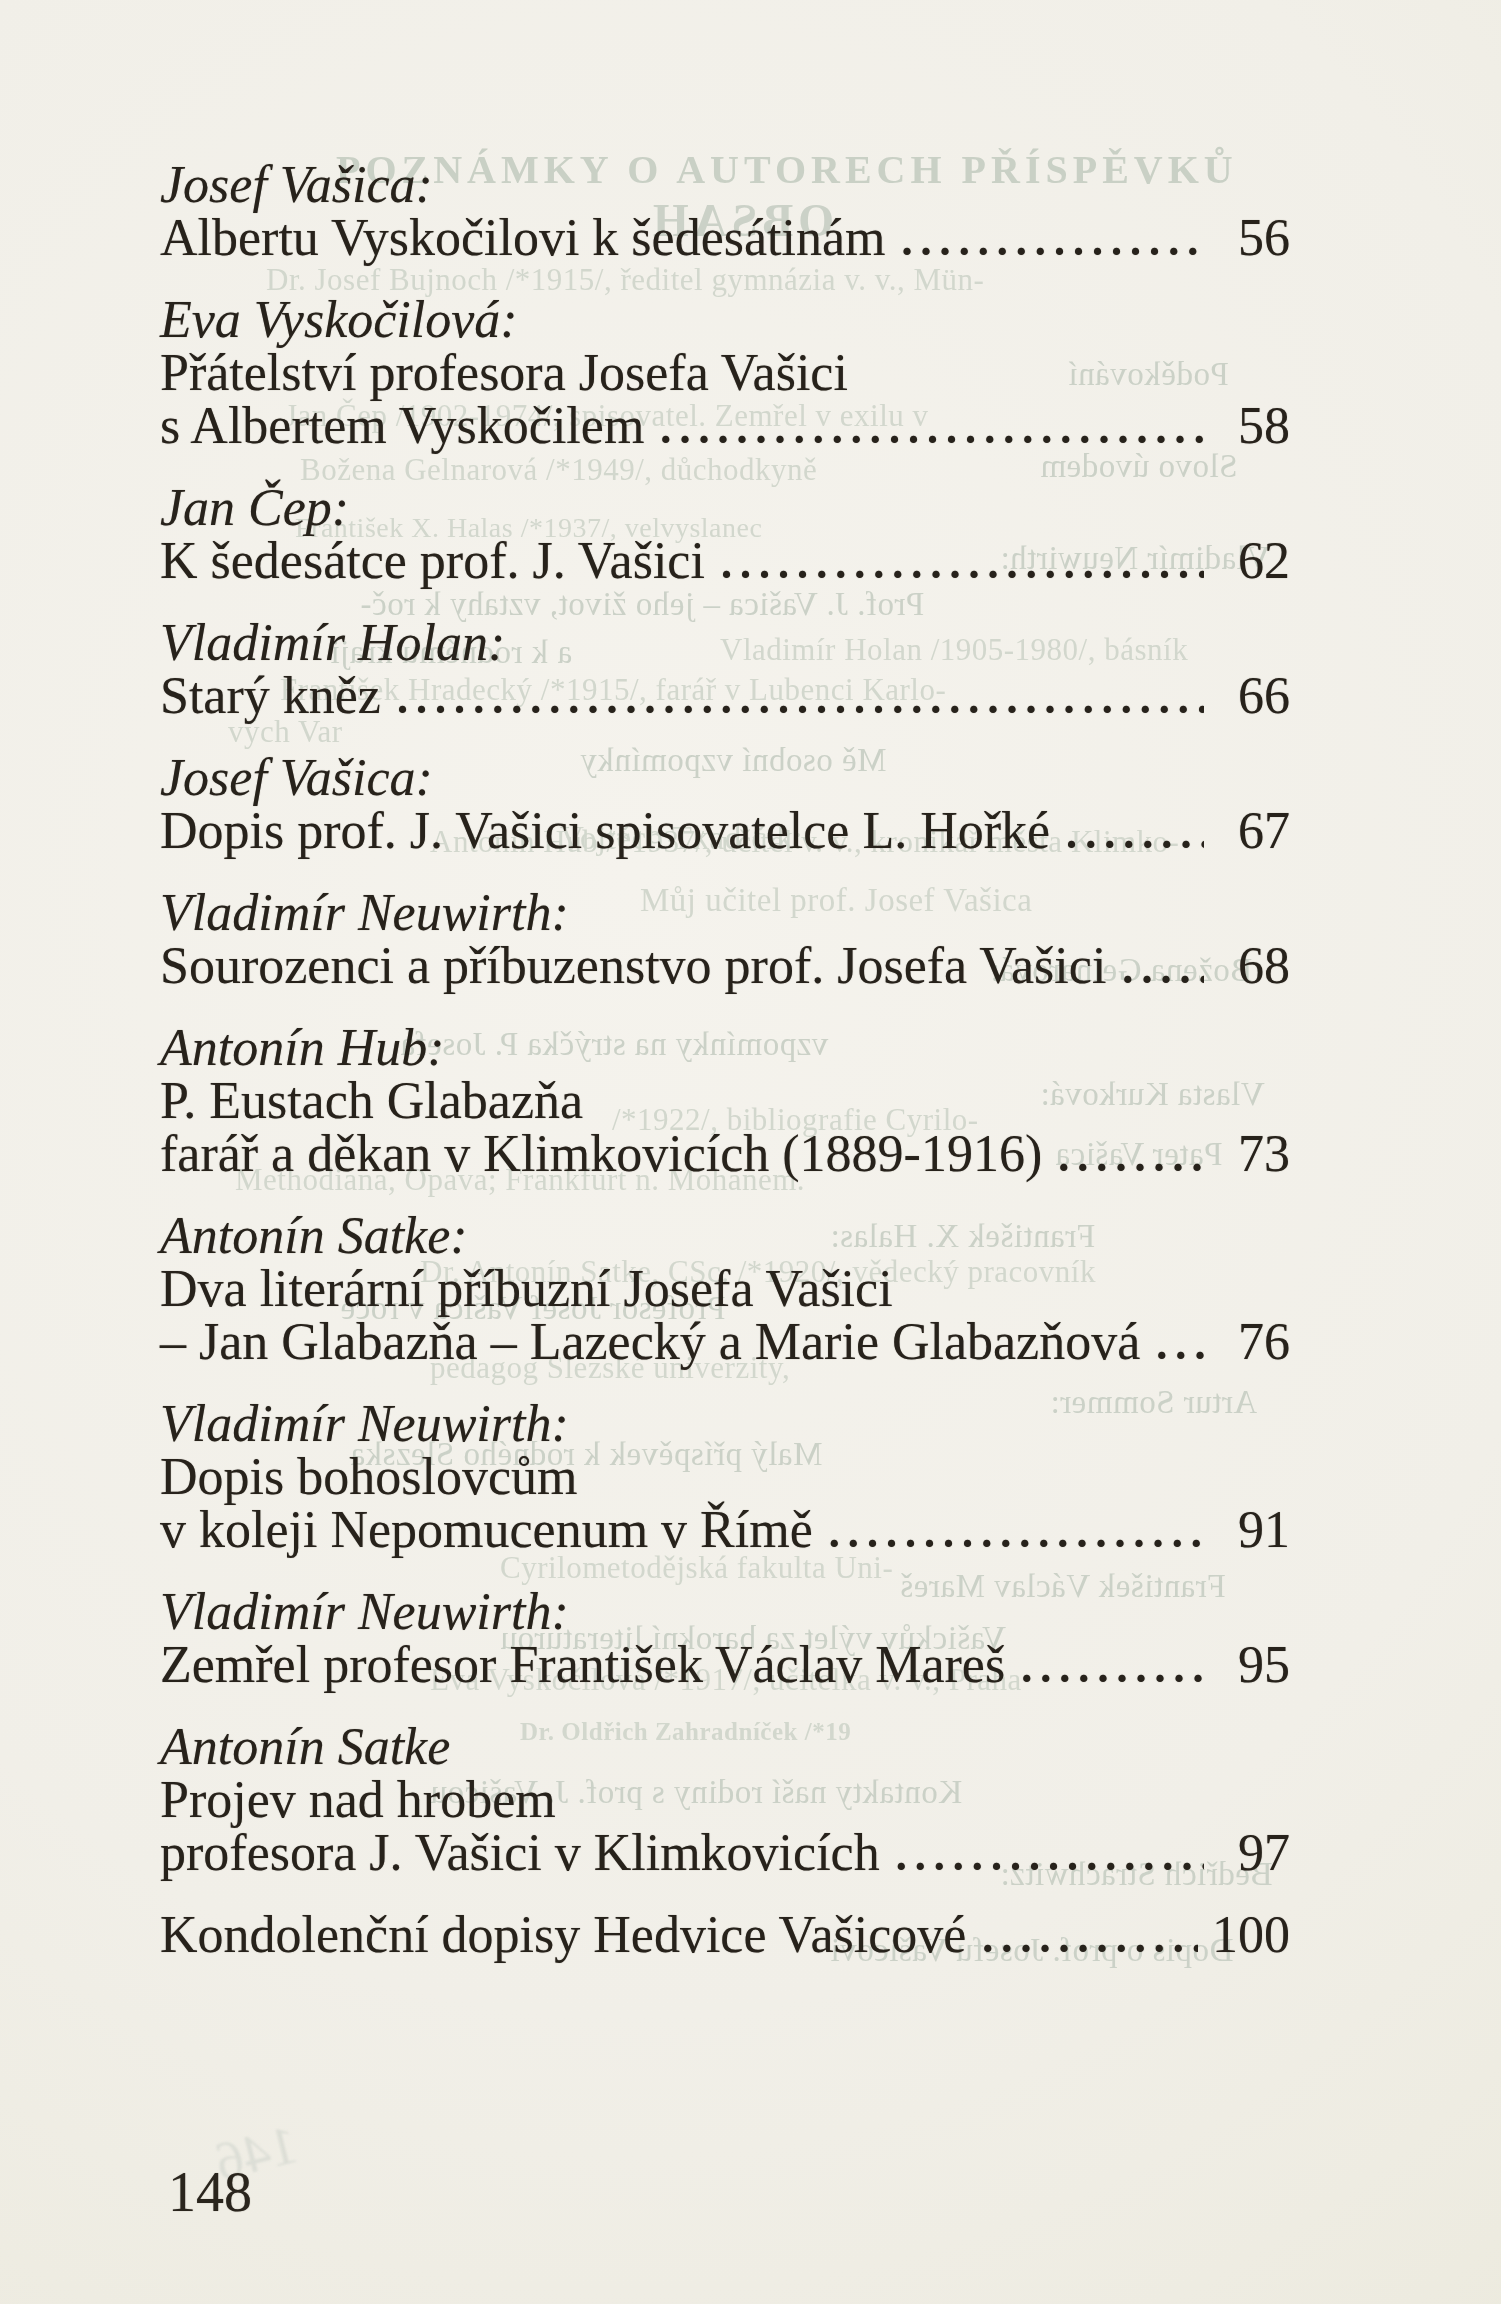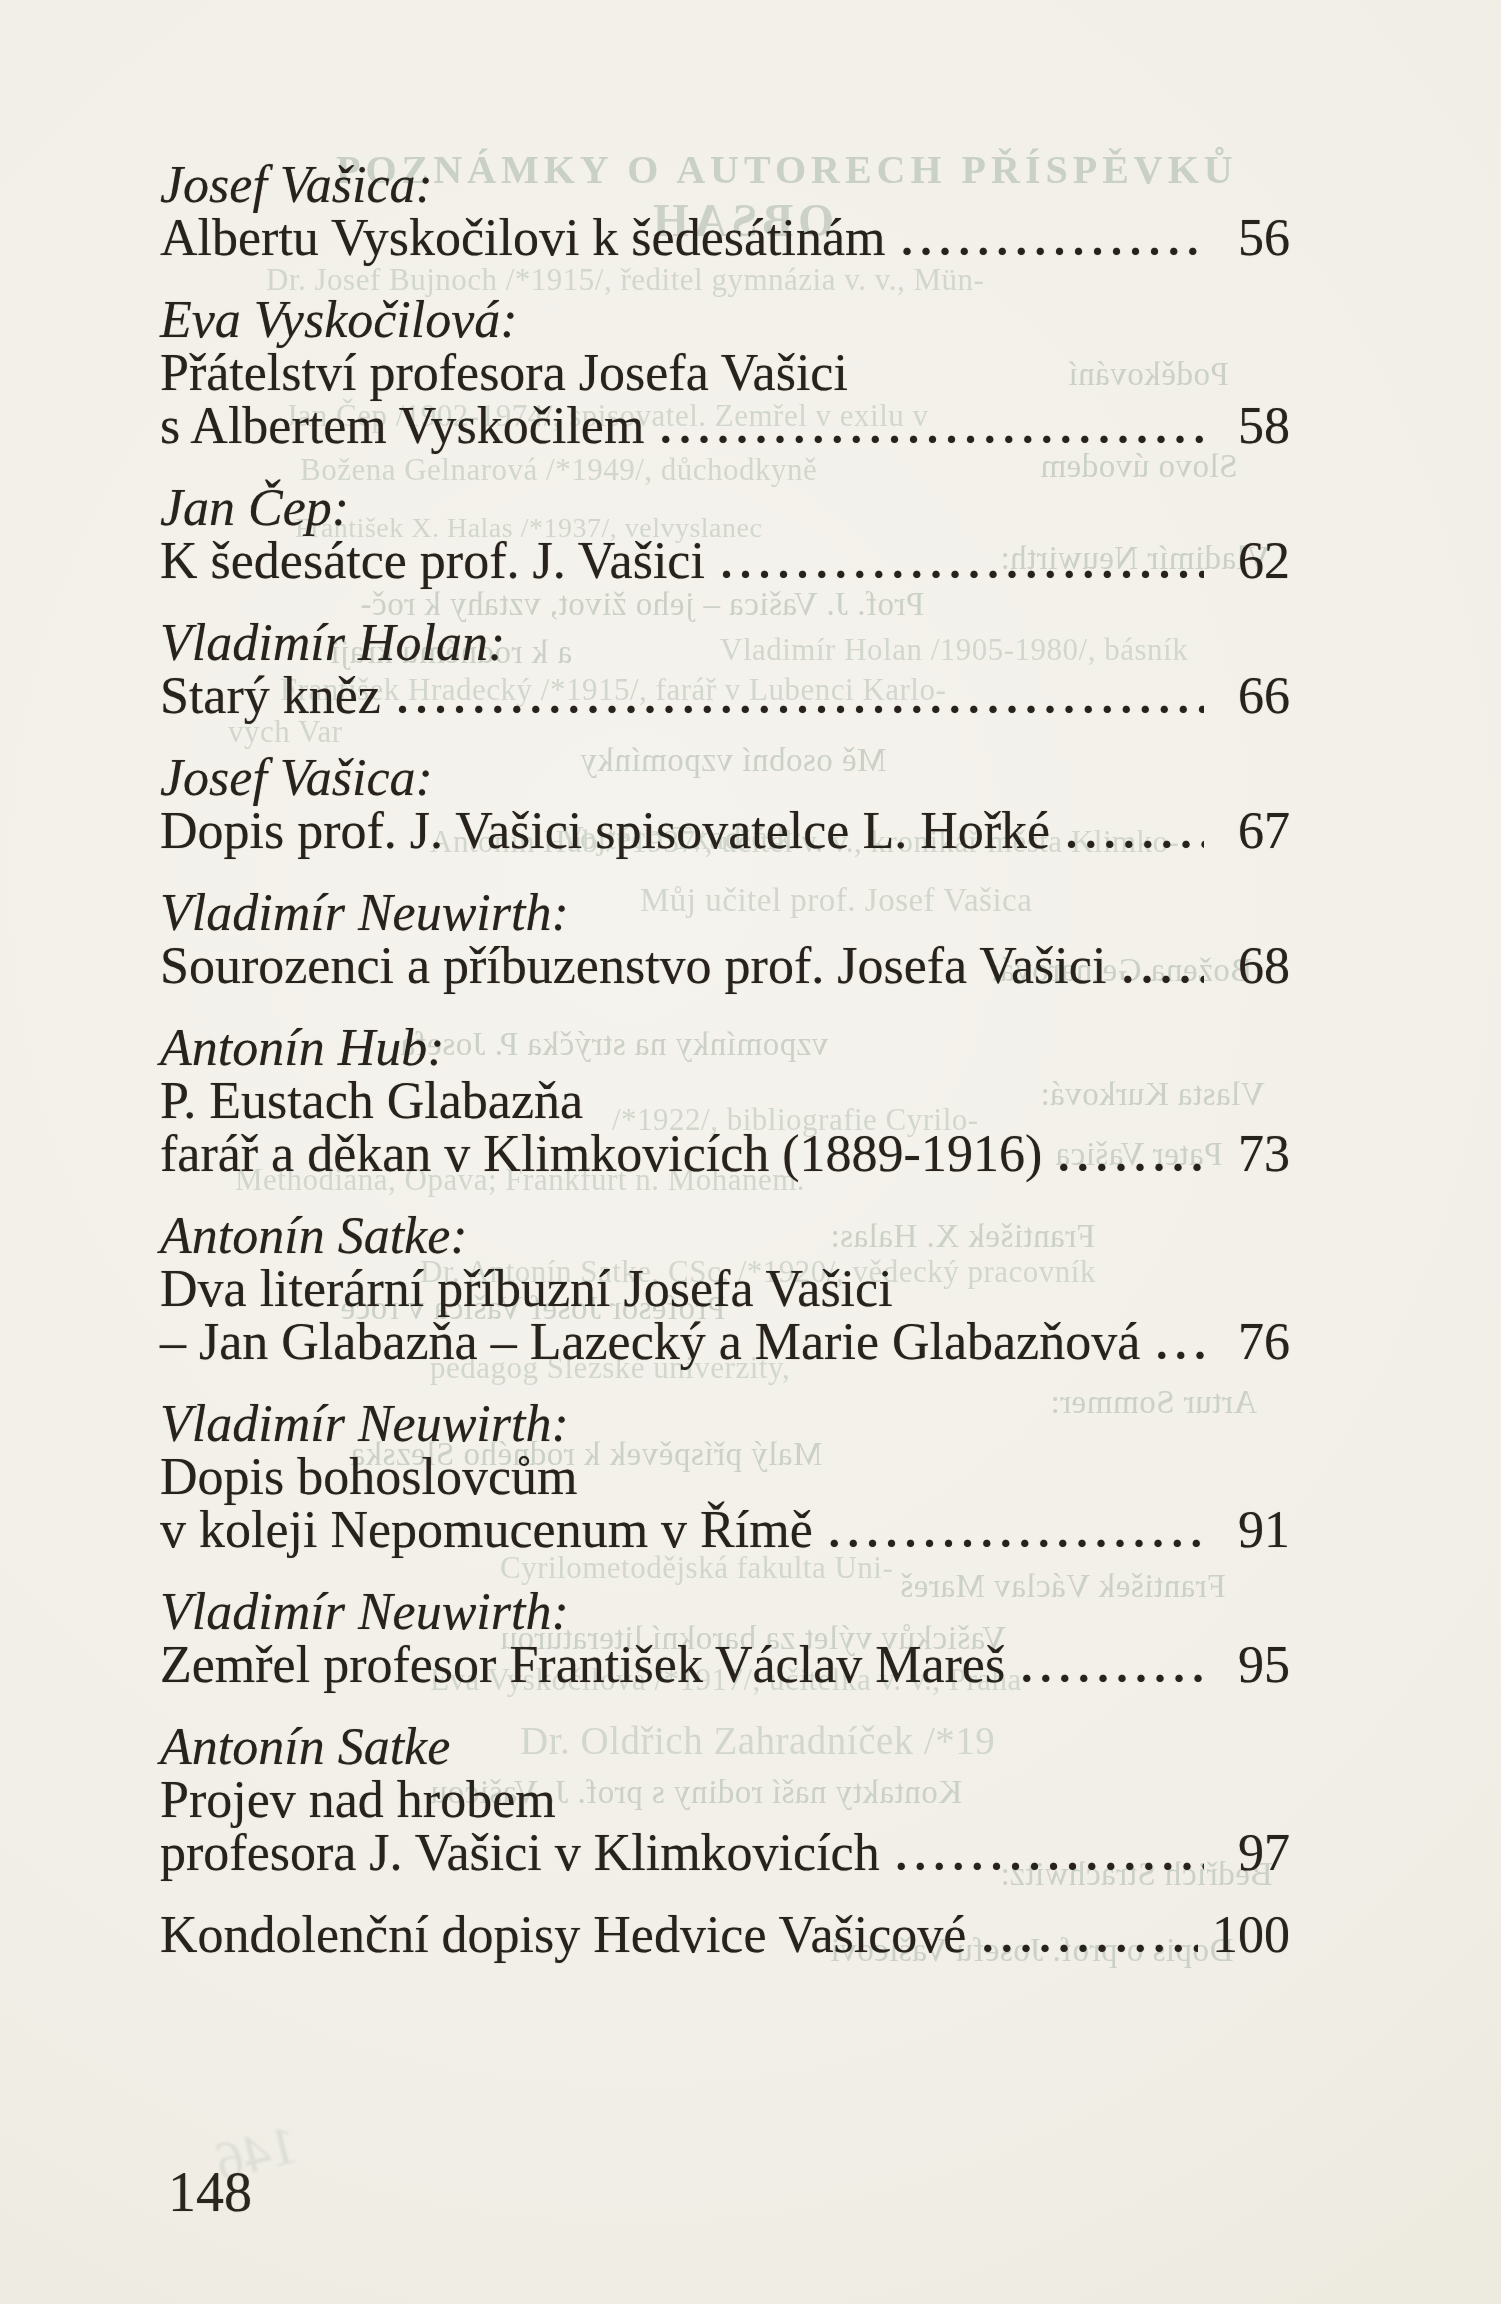--- a/index.html
+++ b/index.html
@@ -107,21 +107,21 @@
     <span class="ghost ghost--mir" style="left:830px; top:1218px; font-size:33px;">František X. Halas:</span>
     <span class="ghost" style="left:420px; top:1254px; font-size:31px;">Dr. Antonín Satke, CSc. /*1920/, vědecký pracovník</span>
     <span class="ghost ghost--mir" style="left:340px; top:1290px; font-size:33px;">Profesor Josef Vašica v roce</span>
     <span class="ghost" style="left:430px; top:1350px; font-size:31px;">pedagog Slezské univerzity,</span>
     <span class="ghost ghost--mir" style="left:1050px; top:1384px; font-size:33px;">Artur Sommer:</span>
     <span class="ghost ghost--mir" style="left:350px; top:1436px; font-size:33px;">Malý příspěvek k rodného Slezska</span>
     <span class="ghost" style="left:500px; top:1550px; font-size:31px;">Cyrilometodějská fakulta Uni-</span>
     <span class="ghost ghost--mir" style="left:900px; top:1568px; font-size:33px;">František Václav Mareš</span>
     <span class="ghost ghost--mir" style="left:500px; top:1620px; font-size:33px;">Vašickův výlet za barokní literaturou</span>
     <span class="ghost" style="left:430px; top:1662px; font-size:31px;">Eva Vyskočilová /*1917/, učitelka v. v., Praha</span>
-    <span class="ghost" style="left:520px; top:1718px; font-size:39px;">Dr. Oldřich Zahradníček /*19</span>
+    <span class="ghost" style="left:520px; top:1718px; font-size:25px;font-weight:bold;">Dr. Oldřich Zahradníček /*19</span>
     <span class="ghost ghost--mir" style="left:430px; top:1774px; font-size:33px;">Kontakty naší rodiny s prof. J. Vašicou</span>
     <span class="ghost ghost--mir" style="left:1000px; top:1856px; font-size:33px;">Bedřich Strachwitz:</span>
     <span class="ghost ghost--mir" style="left:830px; top:1932px; font-size:33px;">Dopis o prof. Josefu Vašicovi</span>
     <span class="ghost ghost--folio" style="left:215px; top:2122px; font-size:54px;">146</span>
   </div>
 
   <main class="toc">
 
     <section class="entry">
       <div class="author">Josef Vašica:</div>

